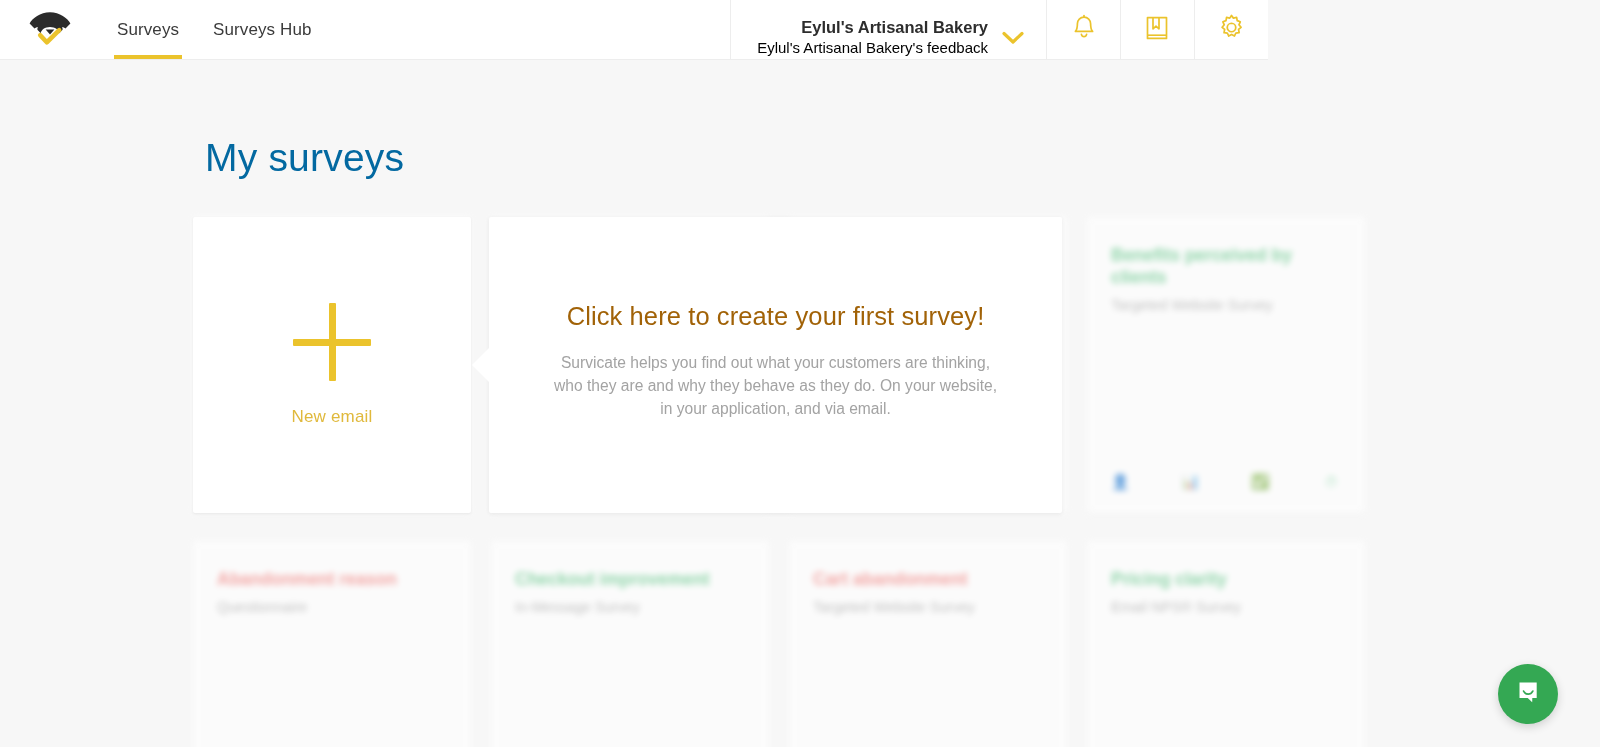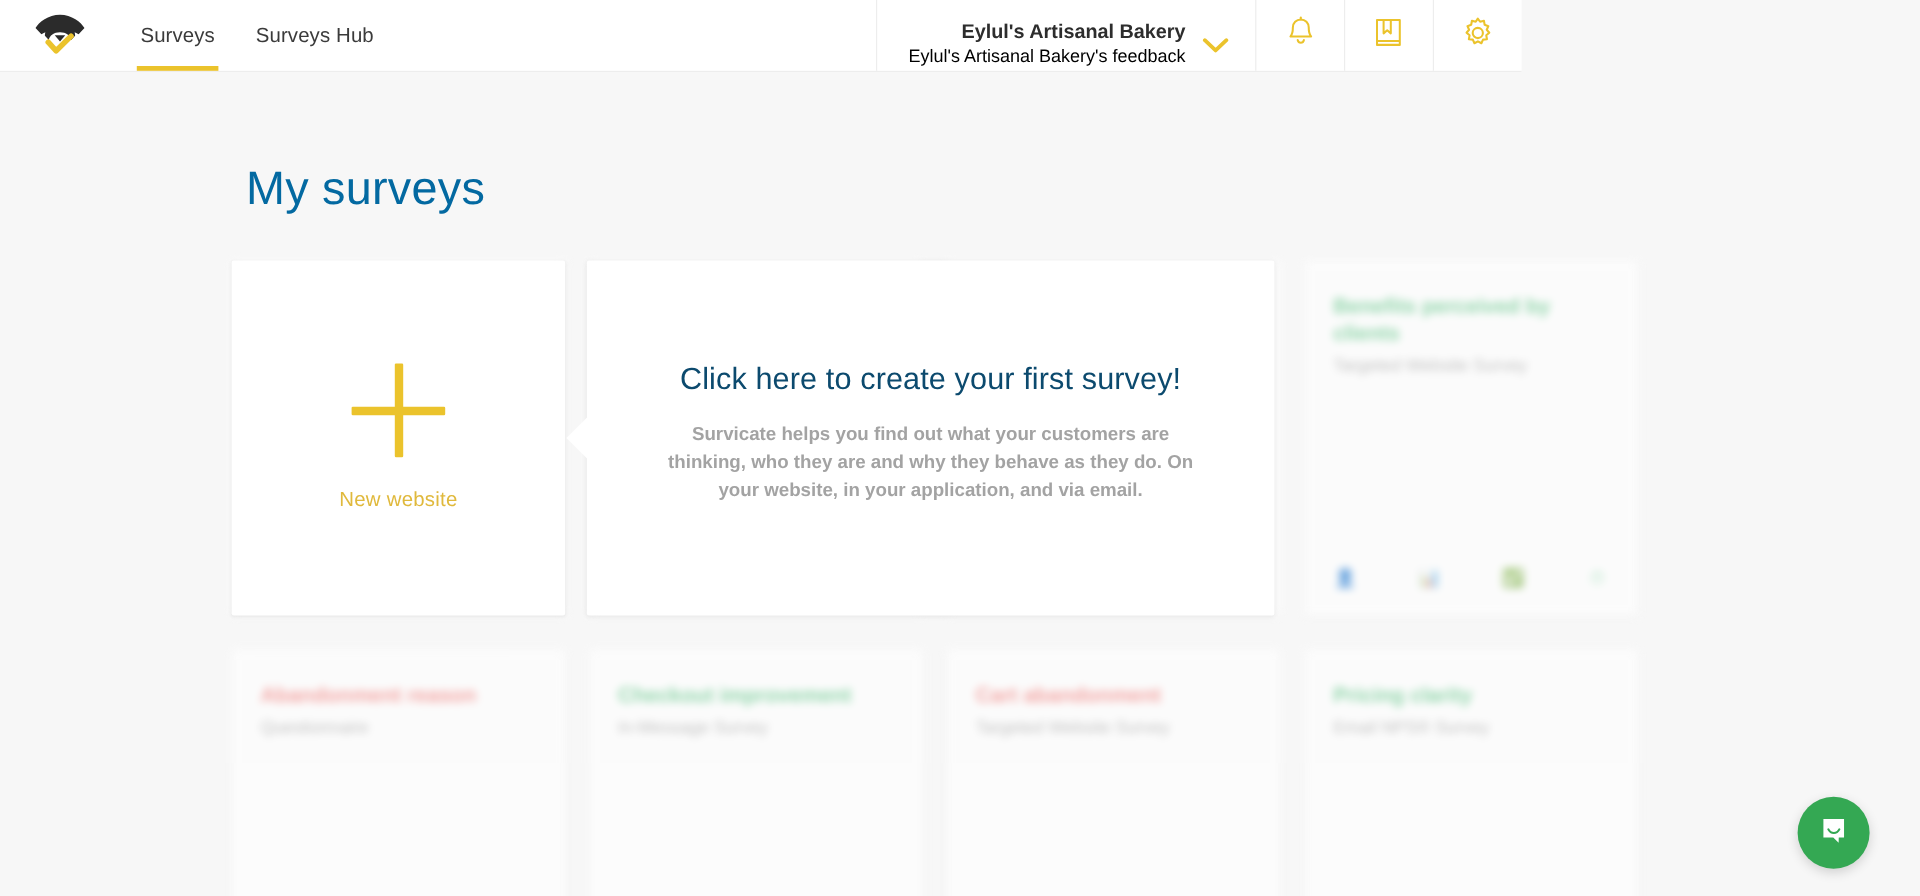--- a/index.html
+++ b/index.html
@@ -243,32 +243,31 @@
     top: 50%;
     margin-top: -18px;
     width: 0; height: 0;
     border-top: 18px solid transparent;
     border-bottom: 18px solid transparent;
     border-right: 18px solid #ffffff;
   }
   .tooltip-title {
     font-size: 25.5px;
     font-weight: 300;
-    color: #0c4a6e;
+    color: #a16207;
     margin-bottom: 20px;
     letter-spacing: .1px;
     text-align: center;
   }
   .tooltip-body {
     width: 452px;
     font-size: 15.6px;
     line-height: 1.48;
     color: #a3a3a3;
     text-align: center;
-    font-weight: bold;
   }
 
   
   .intercom-launcher {
     position: absolute;
     right: 42px;
     bottom: 23px;
     width: 60px;
     height: 60px;
     border-radius: 50%;
@@ -385,21 +384,21 @@
       <div class="survey-card">
         <div class="s-name green">Pricing clarity</div>
         <div class="s-type">Email NPS® Survey</div>
       </div>
     </div>
 
   </div>
 
   <div class="new-survey-card">
     <div class="plus-sign"></div>
-    <div class="new-survey-label">New website</div>
+    <div class="new-survey-label">New email</div>
   </div>
 
   <div class="tooltip-card">
     <div class="tooltip-title">Click here to create your first survey!</div>
     <div class="tooltip-body">Survicate helps you find out what your customers are thinking, who they are and why they behave as they do. On your website, in your application, and via email.</div>
   </div>
 
   <div class="intercom-launcher">
     <span>
       <svg width="30" height="30" viewBox="0 0 30 30">

